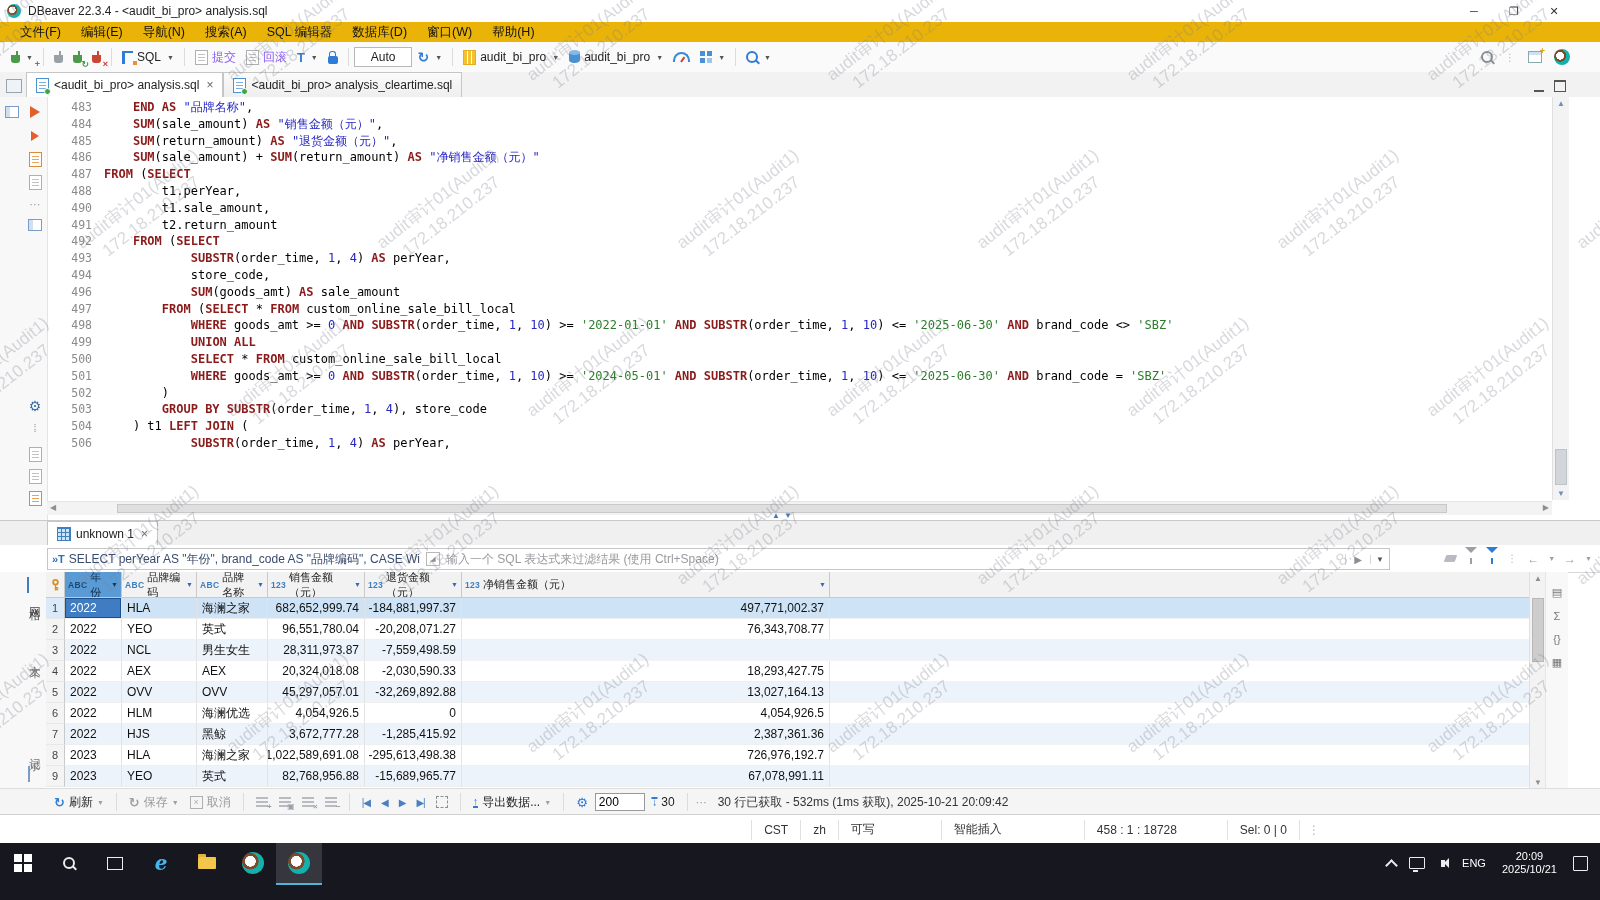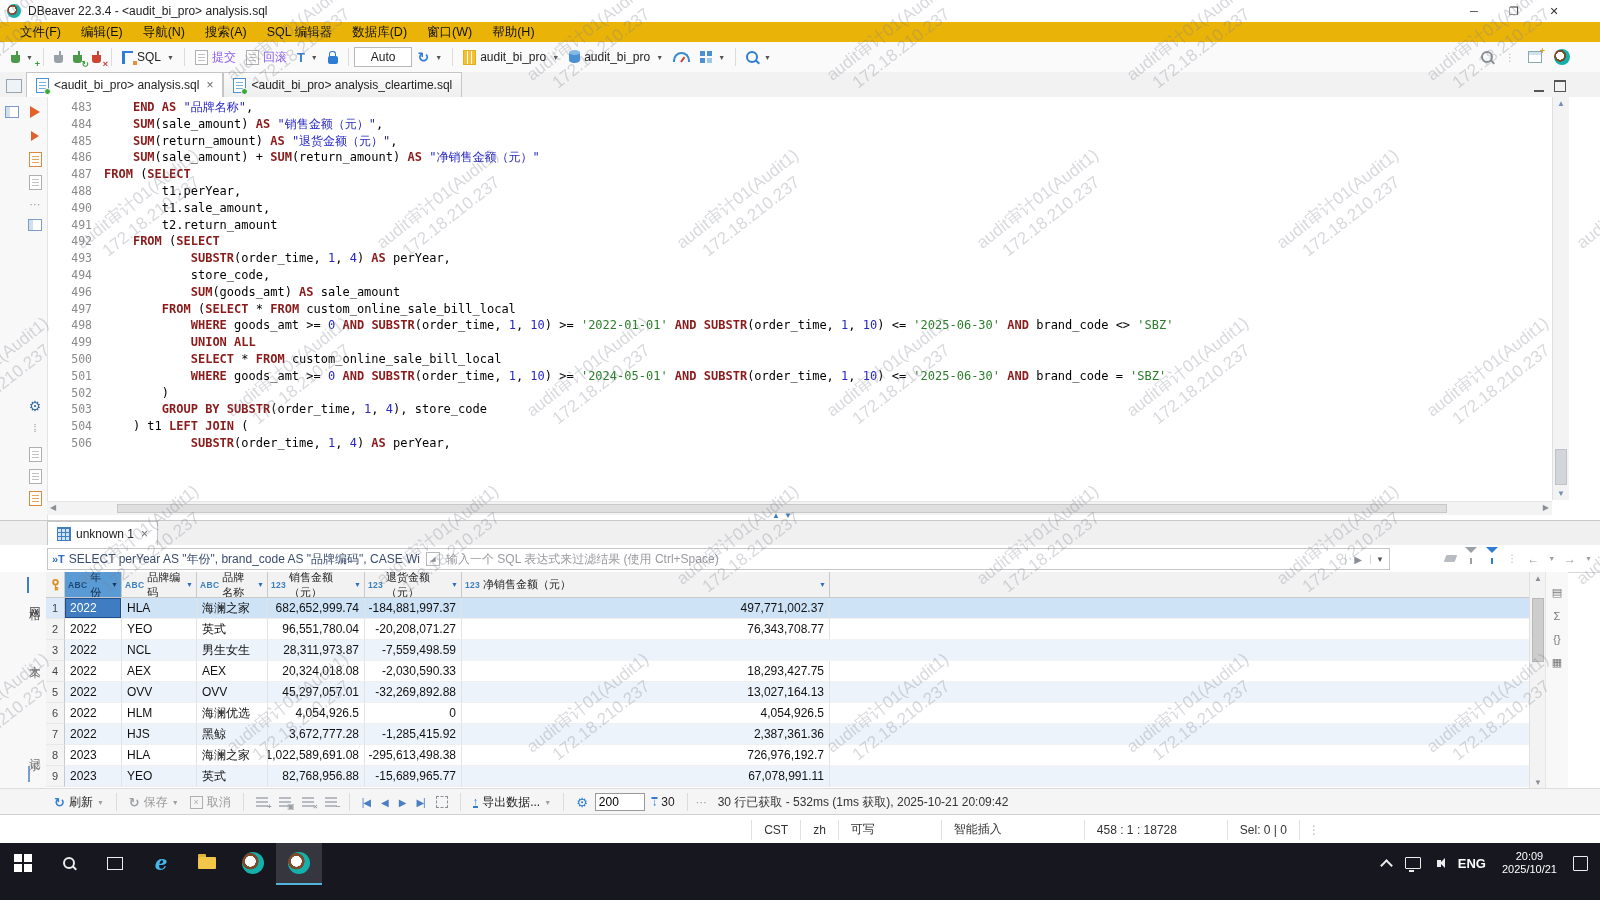--- a/index.html
+++ b/index.html
@@ -172,21 +172,21 @@
   .folder{width:18px;height:12px;background:#f3c64a;border-radius:1px;position:relative;}
   .folder::before{content:"";position:absolute;top:-3px;left:0;width:8px;height:3px;background:#e0b43a;border-radius:1px 1px 0 0;}
   .dbv{width:22px;height:22px;border-radius:50%;background:radial-gradient(circle at 38% 42%, #fff 0 28%, #7a4a2b 30% 43%, #14b0ac 45% 100%);}
   .tray{margin-left:auto;display:flex;align-items:center;height:40px;}
   .trayi{width:26px;height:40px;display:flex;align-items:center;justify-content:center;}
   .chv{width:7px;height:7px;border-left:2px solid #ececec;border-top:2px solid #ececec;transform:rotate(45deg);margin-top:4px;}
   .pcic{width:14px;height:10px;border:1.5px solid #ececec;border-radius:1px;position:relative;}
   .pcic::after{content:"";position:absolute;left:3px;bottom:-4px;width:5px;height:2px;background:#ececec;}
   .spkr{width:4px;height:7px;background:#ececec;position:relative;}
   .spkr::before{content:"";position:absolute;left:3px;top:-2px;border-top:5px solid transparent;border-bottom:5px solid transparent;border-right:5px solid #ececec;}
-  .lang{font-size:13px;color:#fff;padding:0 6px;font-weight:bold;}
+  .lang{font-size:11px;color:#fff;padding:0 6px;}
   .clock{font-size:11px;line-height:13px;text-align:center;padding:0 10px;color:#fff;}
   .acic{width:13px;height:13px;border:1.5px solid #ececec;border-radius:1px;margin:0 12px 0 6px;}
   
   #wm-layer{position:absolute;left:0;top:0;width:1600px;height:843px;pointer-events:none;z-index:40;overflow:hidden;}
   .wm{position:absolute;transform:rotate(-38deg);color:rgba(125,130,142,.30);font-size:17px;line-height:22px;white-space:nowrap;text-align:center;}
 </style>
 </head>
 <body>
 
 <div class="band" id="titlebar">

